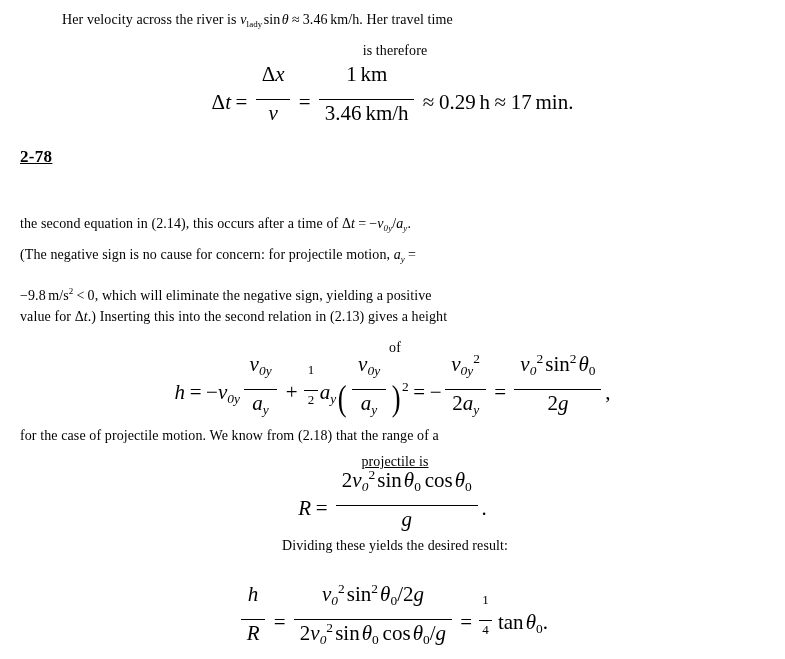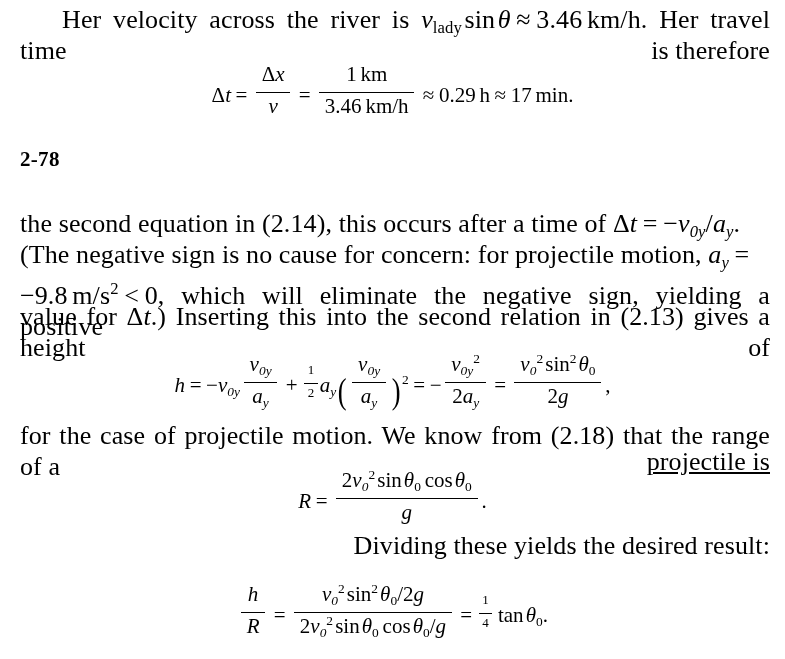--- a/index.html
+++ b/index.html
@@ -18,34 +18,35 @@
     position: relative;
     width: 785px;
     height: 659px;
     padding: 0;
     box-sizing: border-box;
   }
   .body-text {
     position: absolute;
     left: 20px;
     width: 750px;
-    font-size: 26px;
+    font-size: 14px;
     line-height: 31px;
     text-align: justify;
     text-justify: inter-word;
     letter-spacing: 0.1px;
   }
-  .body-text.nojust { text-align: right; }
+  .body-text.nojust { text-align: center; }
   .indent { display: inline-block; width: 42px; }
   .prob-num {
     position: absolute;
     left: 20px;
-    font-size: 21px;
+    font-size: 17px;
     font-weight: bold;
     letter-spacing: 0.3px;
+    text-decoration: underline;
   }
   .eq {
     position: absolute;
     width: 785px;
     text-align: center;
     font-size: 21px;
     font-family: Liberation Serif, serif;
   }
   
   .mi { font-style: italic; }
@@ -61,21 +62,21 @@
   sub { vertical-align: -0.28em; }
   sup { vertical-align: 0.62em; }
   .frac {
     display: inline-block;
     vertical-align: -0.52em;
     text-align: center;
     margin: 0 0.18em;
   }
   .frac > .fnum {
     display: block;
-    padding: 0 0.28em 5px 0.28em;
+    padding: 0 0.28em 12px 0.28em;
     border-bottom: 1.4px solid #000;
     line-height: 1.18;
   }
   .frac > .fden {
     display: block;
     padding: 1px 0.28em 0 0.28em;
     line-height: 1.18;
   }
   .frac.small { font-size: 62%; vertical-align: -0.38em; margin: 0 0.14em; }
   .paren {

